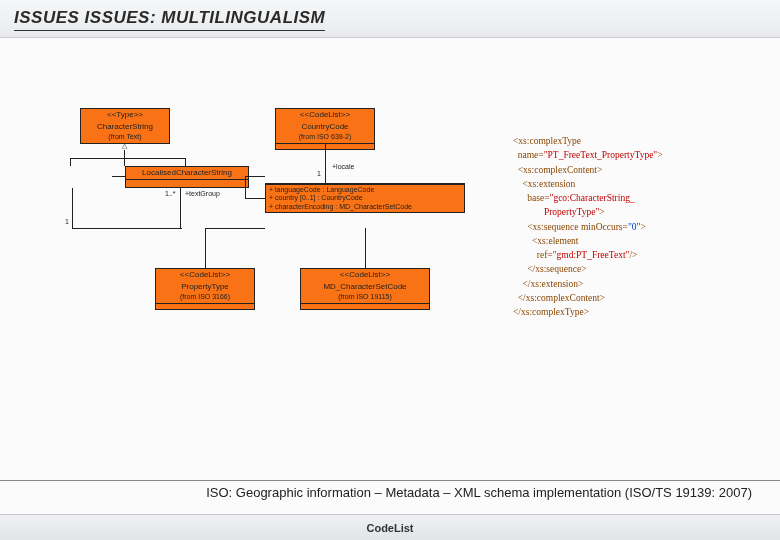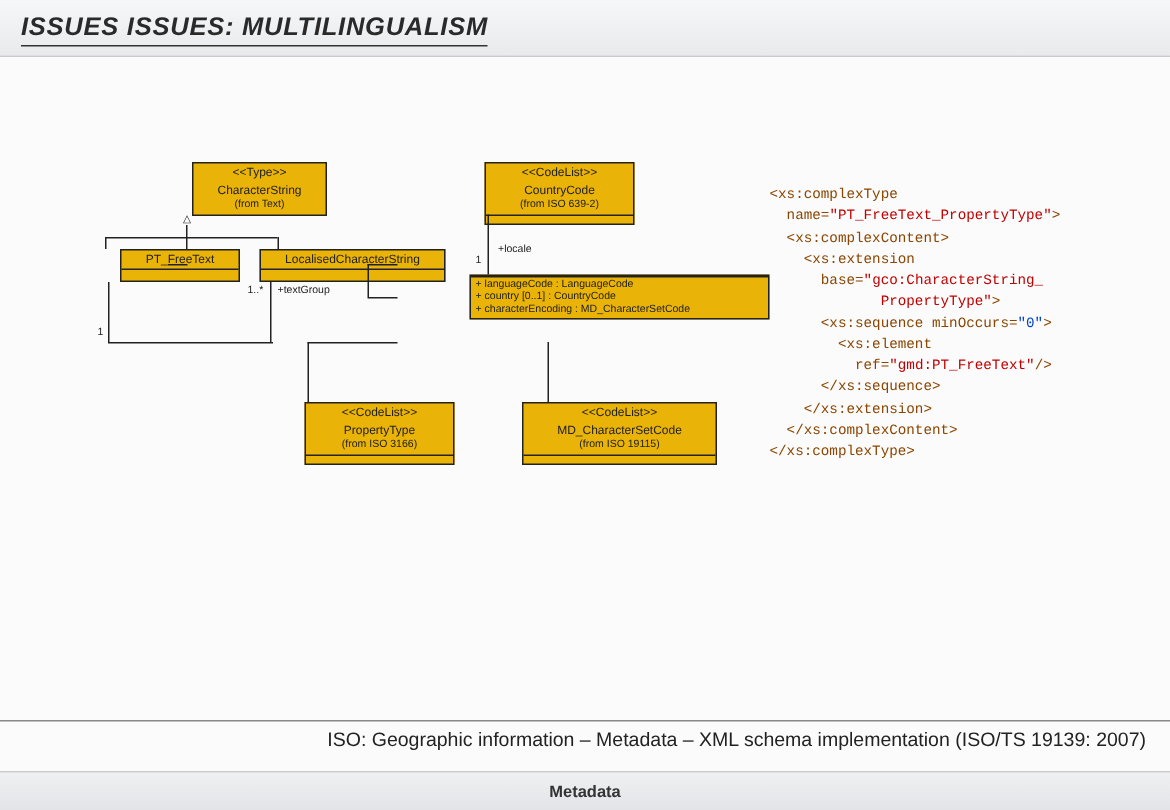--- a/index.html
+++ b/index.html
@@ -35,60 +35,59 @@
   .uml {
     position: absolute;
     left: 20px;
     top: 70px;
     width: 460px;
     height: 260px;
   }
   .box {
     position: absolute;
     border: 1px solid #222;
-    background: #eab308;
+    background: #f97316;
     font-size: 8px;
     line-height: 1.2;
     text-align: center;
     color: #222;
-    margin-left: 48px;
   }
   .box .line { border-top: 1px solid #222; padding: 1px 3px; text-align: left; }
   .box .head { padding: 1px 3px; }
   .conn {
     position: absolute;
     background: #222;
   }
   .label-sm {
     position: absolute;
     font-size: 7px;
     color: #222;
   }
   
   .xml {
     position: absolute;
     right: 22px;
-    top: 85px;
+    top: 96px;
     width: 245px;
-    font-family: Liberation Mono, monospace;
+    font-family: Liberation Serif, serif;
     font-size: 9.5px;
     line-height: 1.5;
     white-space: pre;
     margin-left: 38px;
   }
   .t-red   { color: #c00000; }
   .t-blue  { color: #0040d0; }
   .t-brown { color: #8b4500; }
   .caption {
     position: absolute;
     left: 0;
     right: 0;
     bottom: 40px;
     text-align: right;
-    padding-right: 16px;
+    padding-right: 28px;
     font-size: 13px;
     color: #222;
     border-top: 1px solid #888;
     padding-top: 4px;
   }
   .footer {
     position: absolute;
     left: 0; right: 0; bottom: 0;
     height: 26px;
     background: linear-gradient(#eef0f2, #e2e4e7);
@@ -113,24 +112,20 @@
 
   <div class="uml">
 
     <div class="box" style="left:60px; top:0; width:90px;">
       <div class="head">&lt;&lt;Type&gt;&gt;</div>
       <div class="head">CharacterString</div>
       <div class="head" style="font-size:7px;">(from Text)</div>
     </div>
     <div class="label-sm" style="left:102px; top:34px;">△</div>
 
-    <div class="box" style="left:12px; top:58px; width:80px;">
-      <div class="head">PT_FreeText</div>
-      <div class="line" style="height:8px;"></div>
-    </div>
 
     <div class="box" style="left:105px; top:58px; width:124px;">
       <div class="head">LocalisedCharacterString</div>
       <div class="line" style="height:8px;"></div>
     </div>
 
     <div class="box" style="left:255px; top:0; width:100px;">
       <div class="head">&lt;&lt;CodeList&gt;&gt;</div>
       <div class="head">CountryCode</div>
       <div class="head" style="font-size:7px;">(from ISO 639-2)</div>
@@ -193,14 +188,14 @@
 <span class="t-brown">    &lt;/xs:extension&gt;</span>
 <span class="t-brown">  &lt;/xs:complexContent&gt;</span>
 <span class="t-brown">&lt;/xs:complexType&gt;</span>
 </div>
 
 </div>
 
 <div class="caption">ISO: Geographic information – Metadata – XML schema implementation (ISO/TS 19139: 2007)</div>
 
 <div class="footer">
-  <span class="footer-center">Metadata</span>
+  <span class="footer-center">CodeList</span>
 </div>
 
 </body></html>

